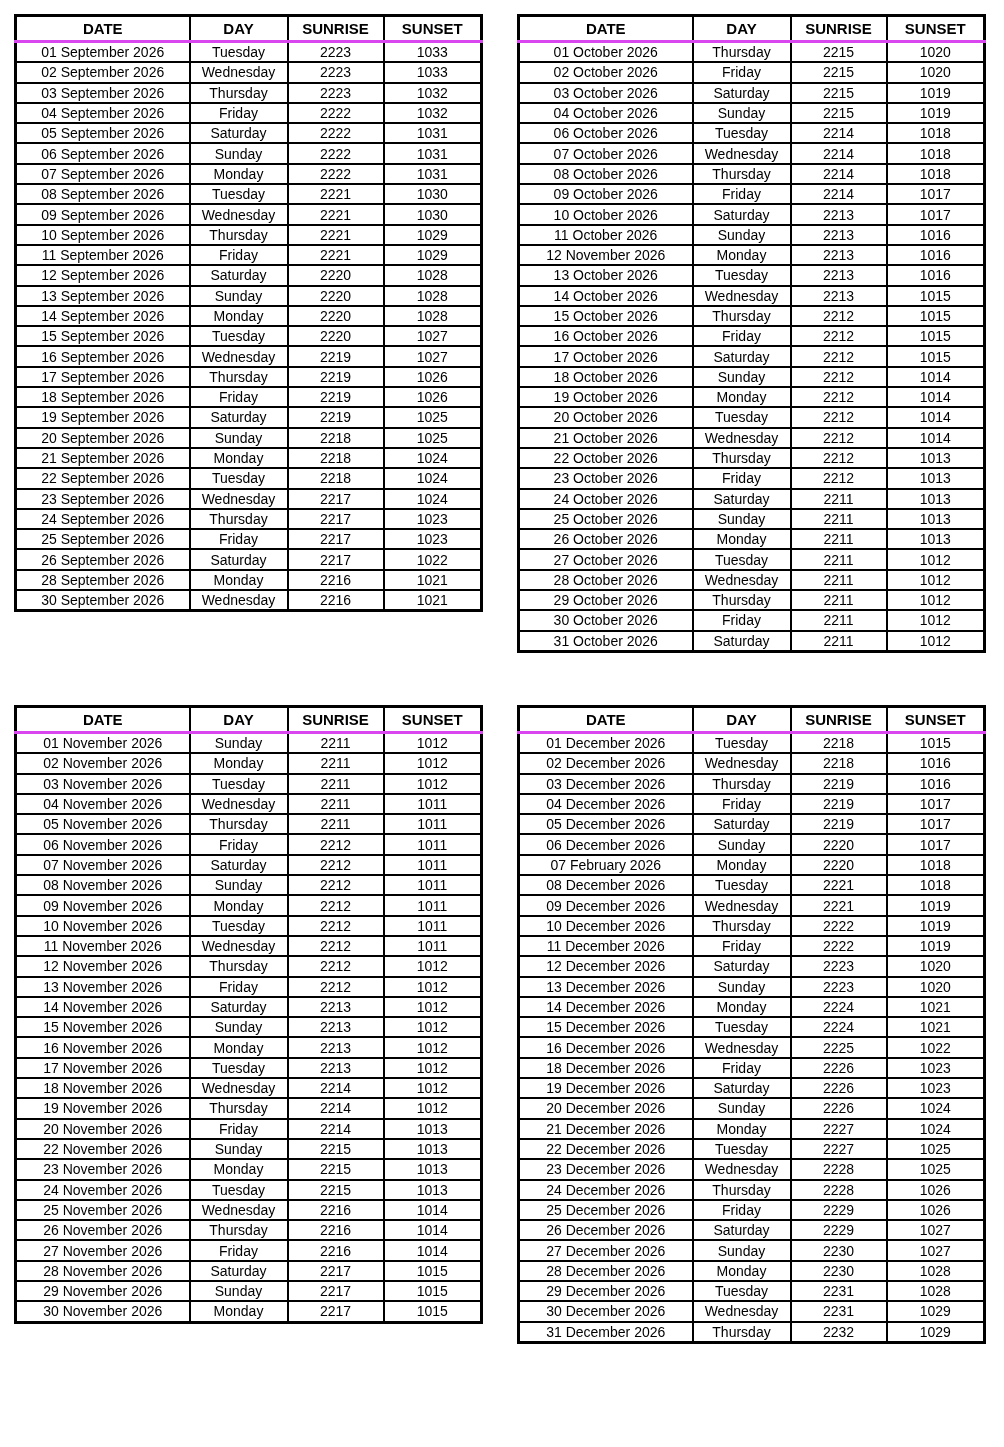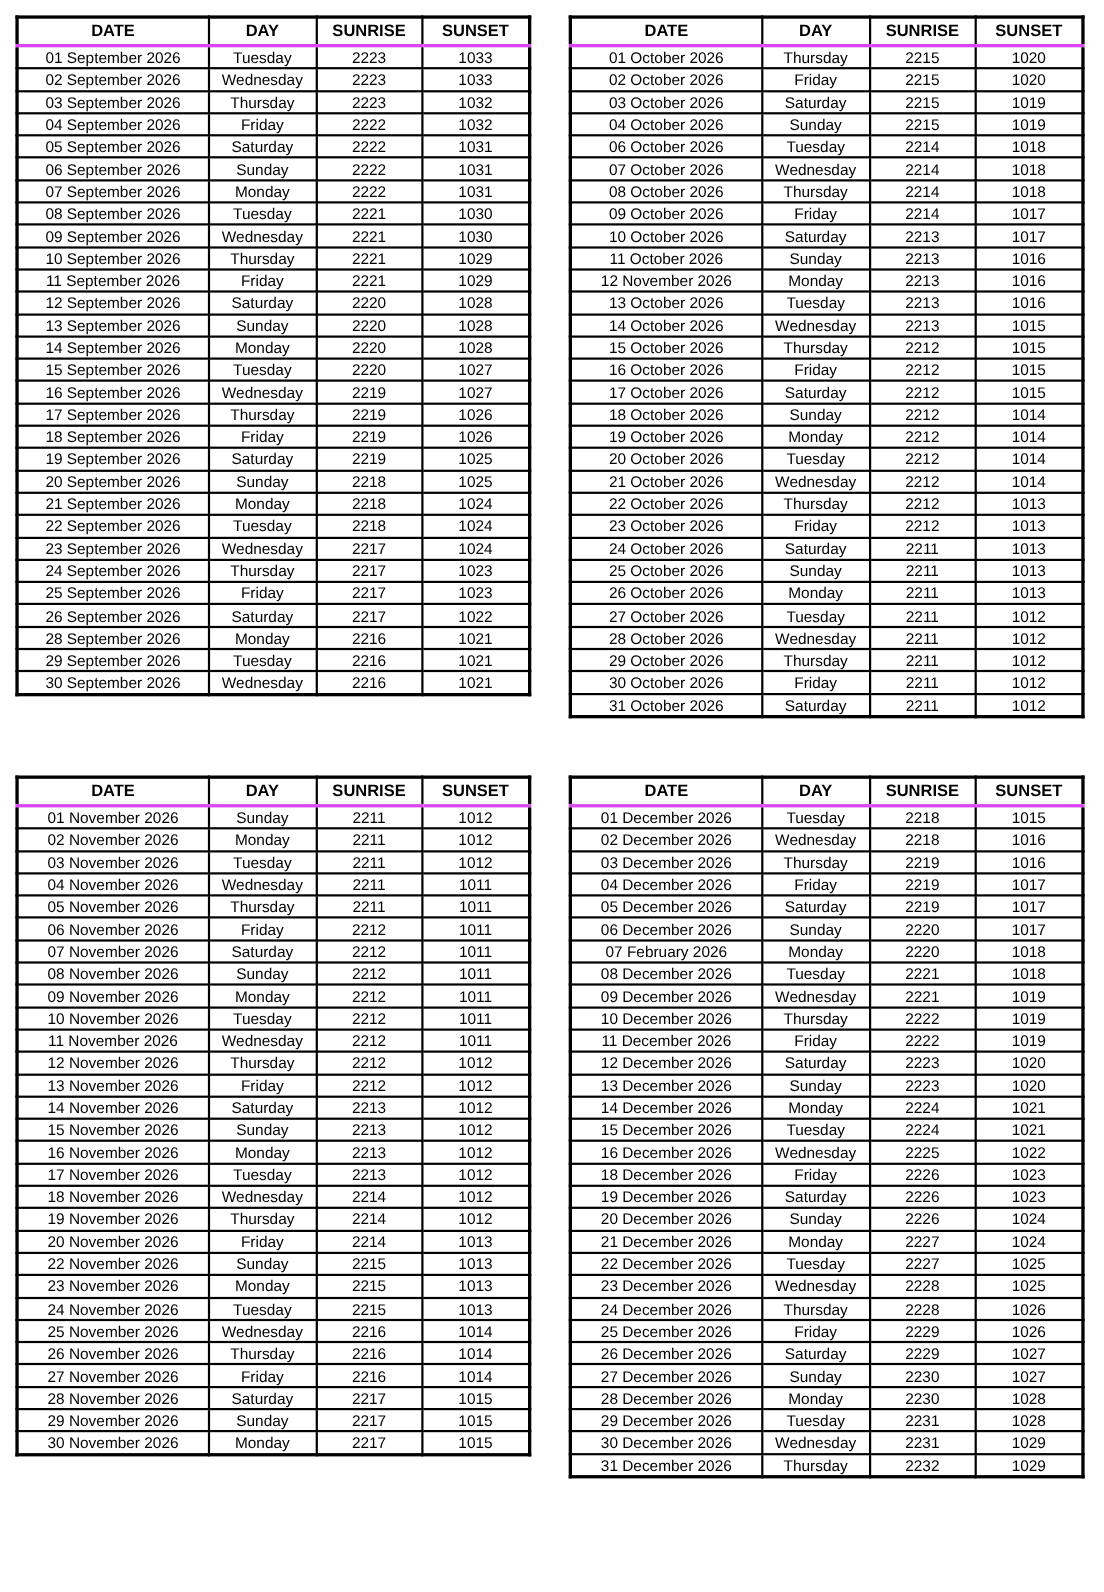--- a/index.html
+++ b/index.html
@@ -235,26 +235,20 @@
           <td>2217</td>
           <td>1022</td>
         </tr>
         <tr>
           <td>28 September 2026</td>
           <td>Monday</td>
           <td>2216</td>
           <td>1021</td>
         </tr>
         <tr>
-          <td>29 September 2026</td>
-          <td>Tuesday</td>
-          <td>2216</td>
-          <td>1021</td>
-        </tr>
-        <tr>
           <td>30 September 2026</td>
           <td>Wednesday</td>
           <td>2216</td>
           <td>1021</td>
         </tr>
       </tbody>
     </table>
 
   <table class="sun-table" id="table-october">
     <colgroup>

